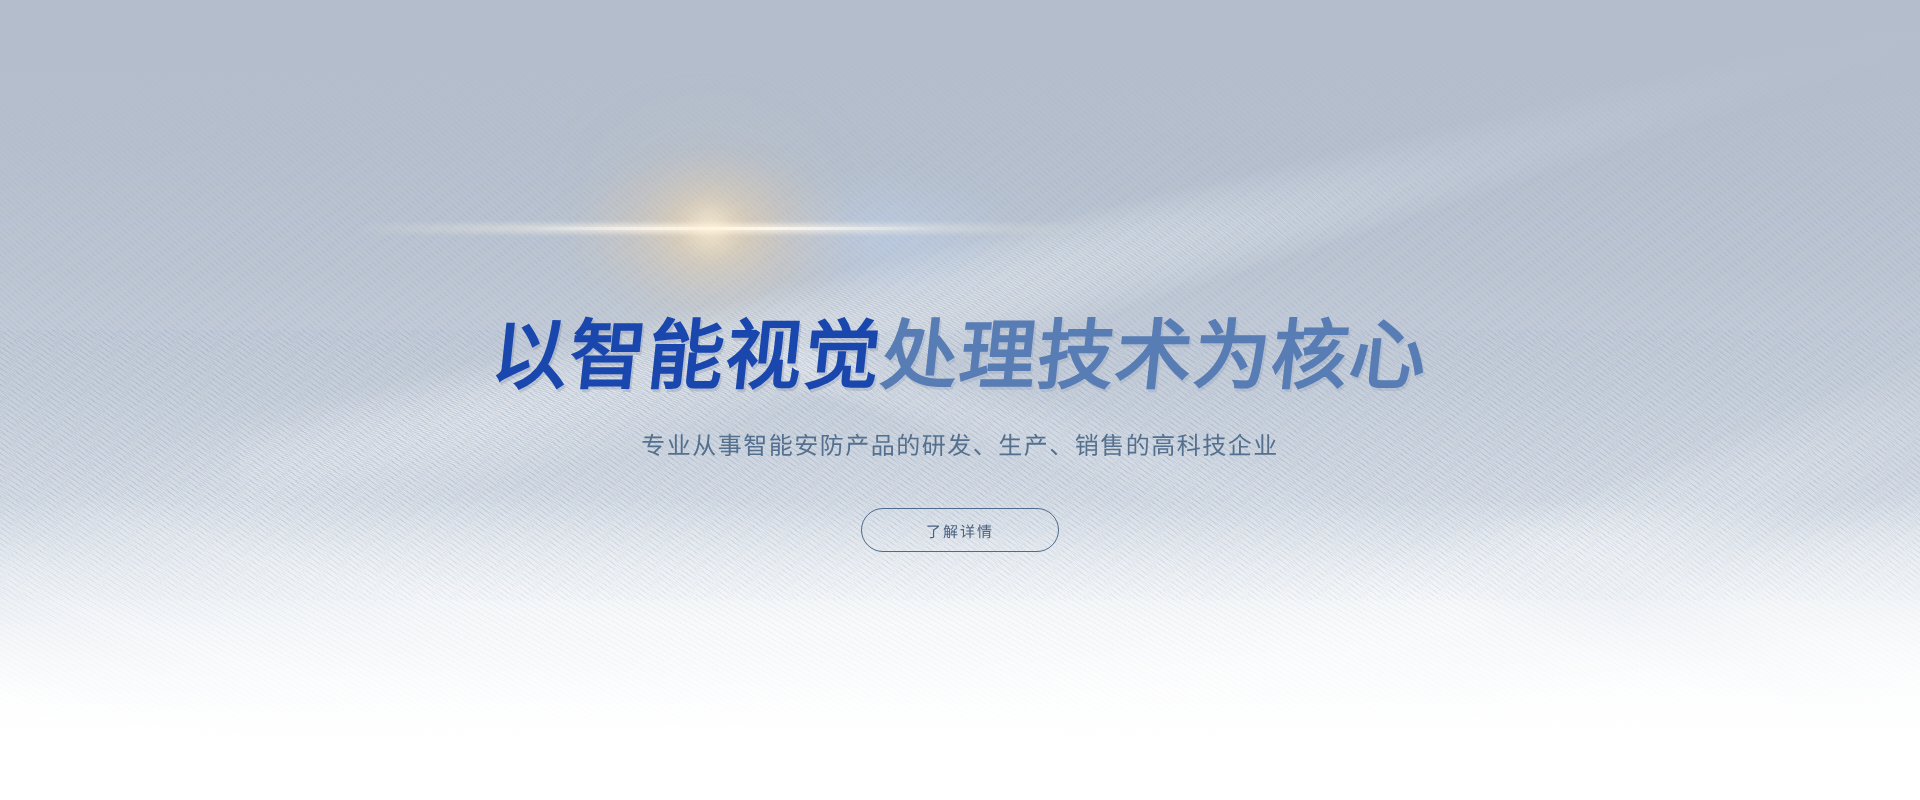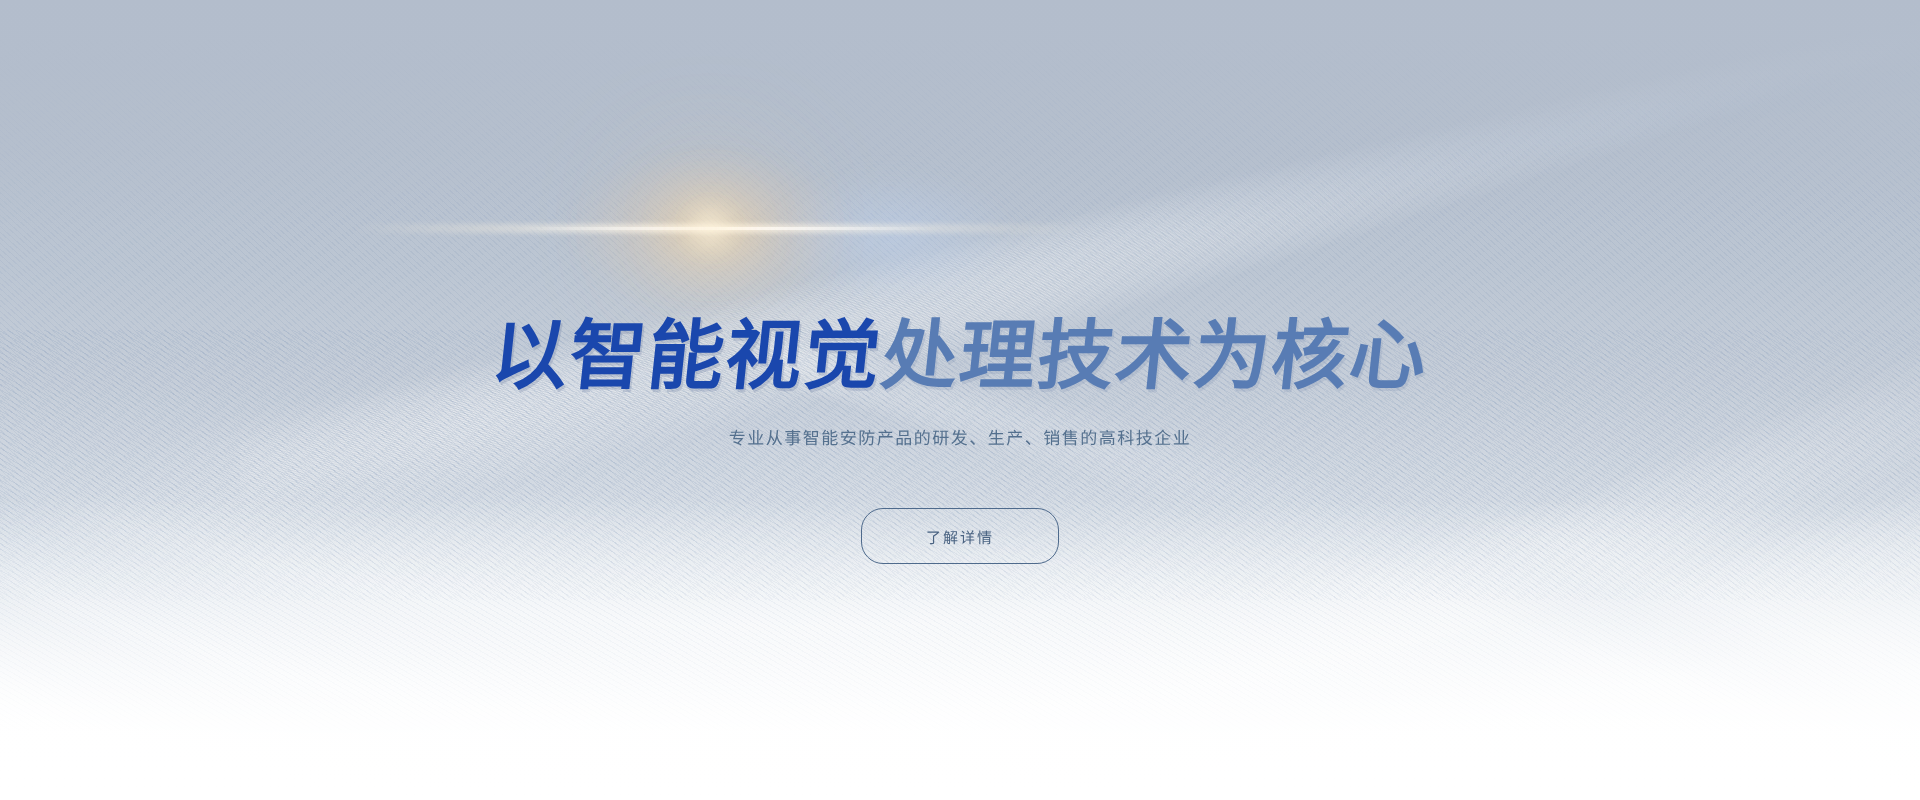--- a/index.html
+++ b/index.html
@@ -128,30 +128,30 @@
     -webkit-font-smoothing:antialiased;
     user-select:none;
   }
   .headline .seg{display:inline-block;}
   .headline .seg-strong{color:#1a47ad;text-shadow:2px 3px 0 rgba(90,110,150,.22);}
   .headline .seg-soft{color:#587cb4;text-shadow:2px 3px 0 rgba(120,140,175,.20);}
 
   .subtitle{
     position:absolute;left:0;right:0;top:405px;
     text-align:center;white-space:nowrap;
-    font-size:17px;line-height:34px;font-weight:400;
+    font-size:24px;line-height:34px;font-weight:400;
     letter-spacing:1.5px;color:#54708e;
     user-select:none;
     font-family:Liberation Serif, serif;
   }
 
   .cta-wrap{position:absolute;left:0;right:0;top:508px;text-align:center;}
   .cta{
     display:inline-flex;align-items:center;justify-content:center;
-    width:198px;height:56px;box-sizing:border-box;
+    width:198px;height:44px;box-sizing:border-box;
     border:1px solid #4e6party;
     border:1px solid #4e6a8c;
     border-radius:22px;
     background:transparent;
     color:#4a6382;font-size:15px;letter-spacing:2px;
     font-family:"Liberation Sans","DejaVu Sans",sans-serif;
     cursor:pointer;
   }
 </style>
 </head>

